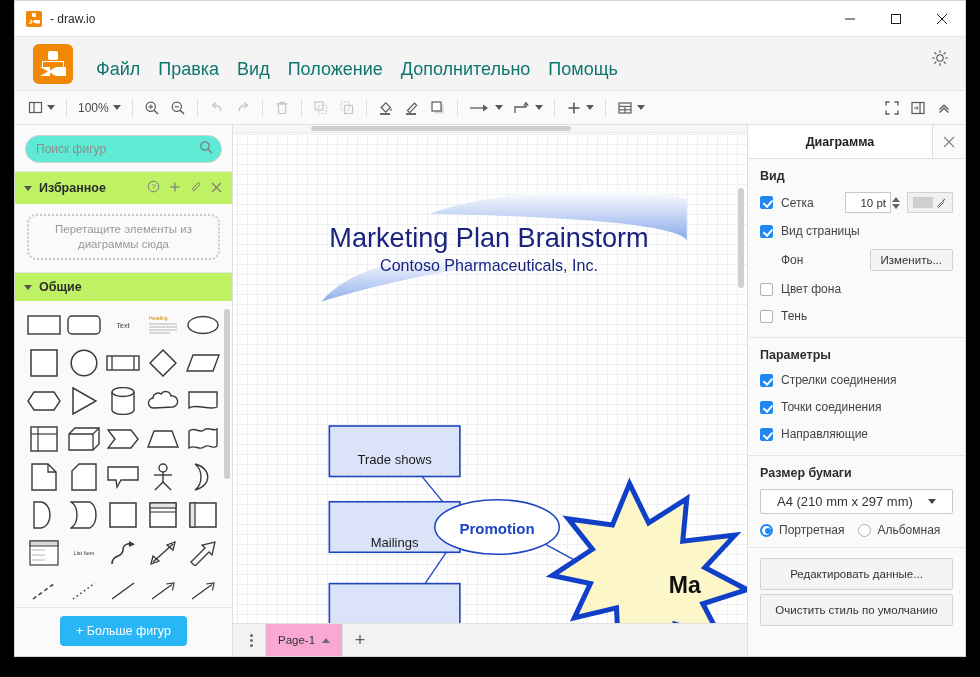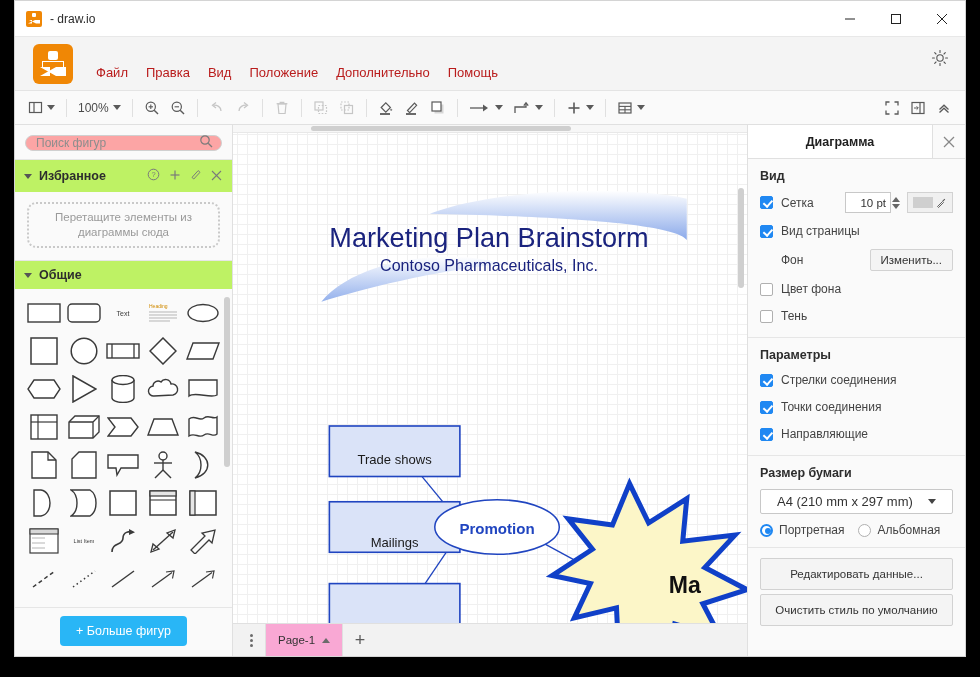--- a/index.html
+++ b/index.html
@@ -70,21 +70,21 @@
     content: ""; position: absolute; left: 7px; top: 23px;
     width: 26px; height: 9px; background: #fff;
     clip-path: polygon(0 0,10px 0,10px 9px,0 9px, 16px 0,26px 0,26px 9px,16px 9px);
   }
   .logo .stem {
     position: absolute; left: 9px; top: 17px; width: 22px; height: 6px;
     border-top: 1.5px solid #fff; border-left: 1.5px solid #fff; border-right: 1.5px solid #fff;
   }
   .menu-items { display: flex; margin-left: 14px; margin-bottom: 7px; }
   .menu-item {
-    font-size: 13px; color: #b91c1c; padding: 3px 9px;
+    font-size: 18px; color: #0f766e; padding: 3px 9px;
     cursor: default;
   }
   .sun-icon {
     position: absolute; right: 16px; top: 12px;
     width: 18px; height: 18px;
   }
 
   
   .toolbar {
     height: 34px; min-height: 34px;
@@ -114,21 +114,21 @@
   
   .leftpanel {
     width: 218px; min-width: 218px;
     background: #fafafa;
     border-right: 1px solid #e0e0e0;
     display: flex; flex-direction: column;
     position: relative;
   }
   .searchwrap { padding: 10px 10px 8px 10px; }
   .searchbox {
-    height: 16px; background: #fca5a5;
+    height: 28px; background: #5eead4;
     border: 1px solid #d0d0d0; border-radius: 14px;
     display: flex; align-items: center; padding: 0 8px;
   }
   .searchbox input {
     flex: 1; border: 0; outline: 0; font-size: 12px;
     color: #555; background: transparent;
     font-family: "Liberation Sans", sans-serif;
   }
   .searchbox input::placeholder { color: #8d8d8d; }
   .sect-header {

